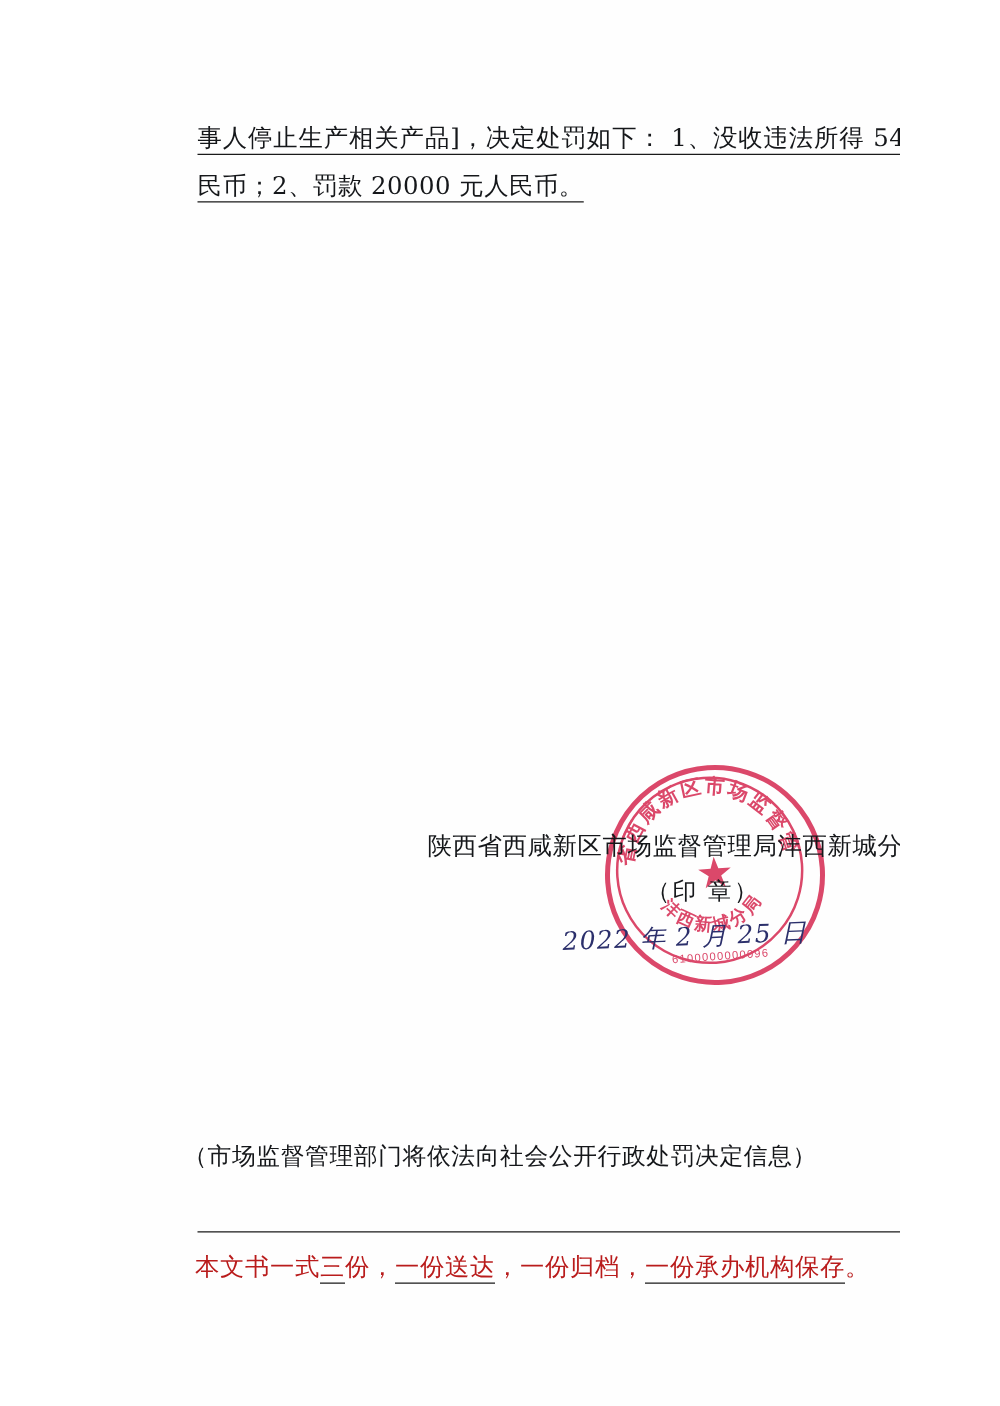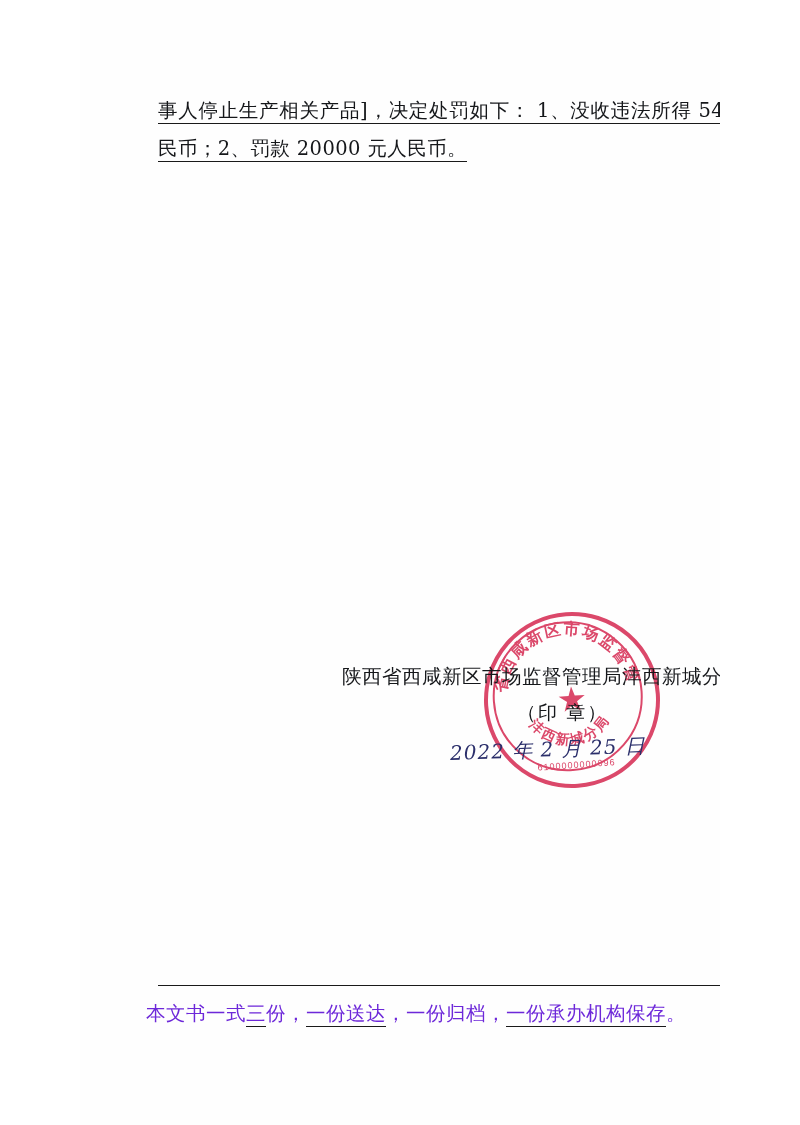--- a/index.html
+++ b/index.html
@@ -138,26 +138,26 @@
 
   .footer-rule {
     position: absolute;
     left: 78px;
     top: 985px;
     width: 626px;
     border-top: 1.6px solid #1a1a1a;
   }
   .footer-text {
     position: absolute;
-    left: 66px;
+    left: 76px;
     top: 1000px;
     width: 626px;
     font-size: 19.5px;
     letter-spacing: 0.5px;
-    color: #6d28d9;
+    color: #b91c1c;
     font-family: "DejaVu Serif", "Liberation Serif", serif;
     font-weight: 500;
   }
   .footer-text .u {
     border-bottom: 1px solid #1a1a1a;
     padding-bottom: 1px;
   }
 </style>
 </head>
 <body>
@@ -191,19 +191,20 @@
   </div>
 
   <div class="signature-block">
     <div class="sign-org">陕西省西咸新区市场监督管理局沣西新城分局</div>
     <div class="sign-seal-text">（印 章）</div>
     <div class="sign-date">
       <span class="hw">2022 年 2 月 25 日</span>
     </div>
   </div>
 
+  <div class="notice">（市场监督管理部门将依法向社会公开行政处罚决定信息）</div>
 
   <div class="footer-rule"></div>
   <div class="footer-text">
     <span>本文书一式</span><span class="u">三</span><span>份，</span><span class="u">一份送达</span><span>，一份归档，</span><span class="u">一份承办机构保存</span><span>。</span>
   </div>
 
 </div>
 
 </body></html>

